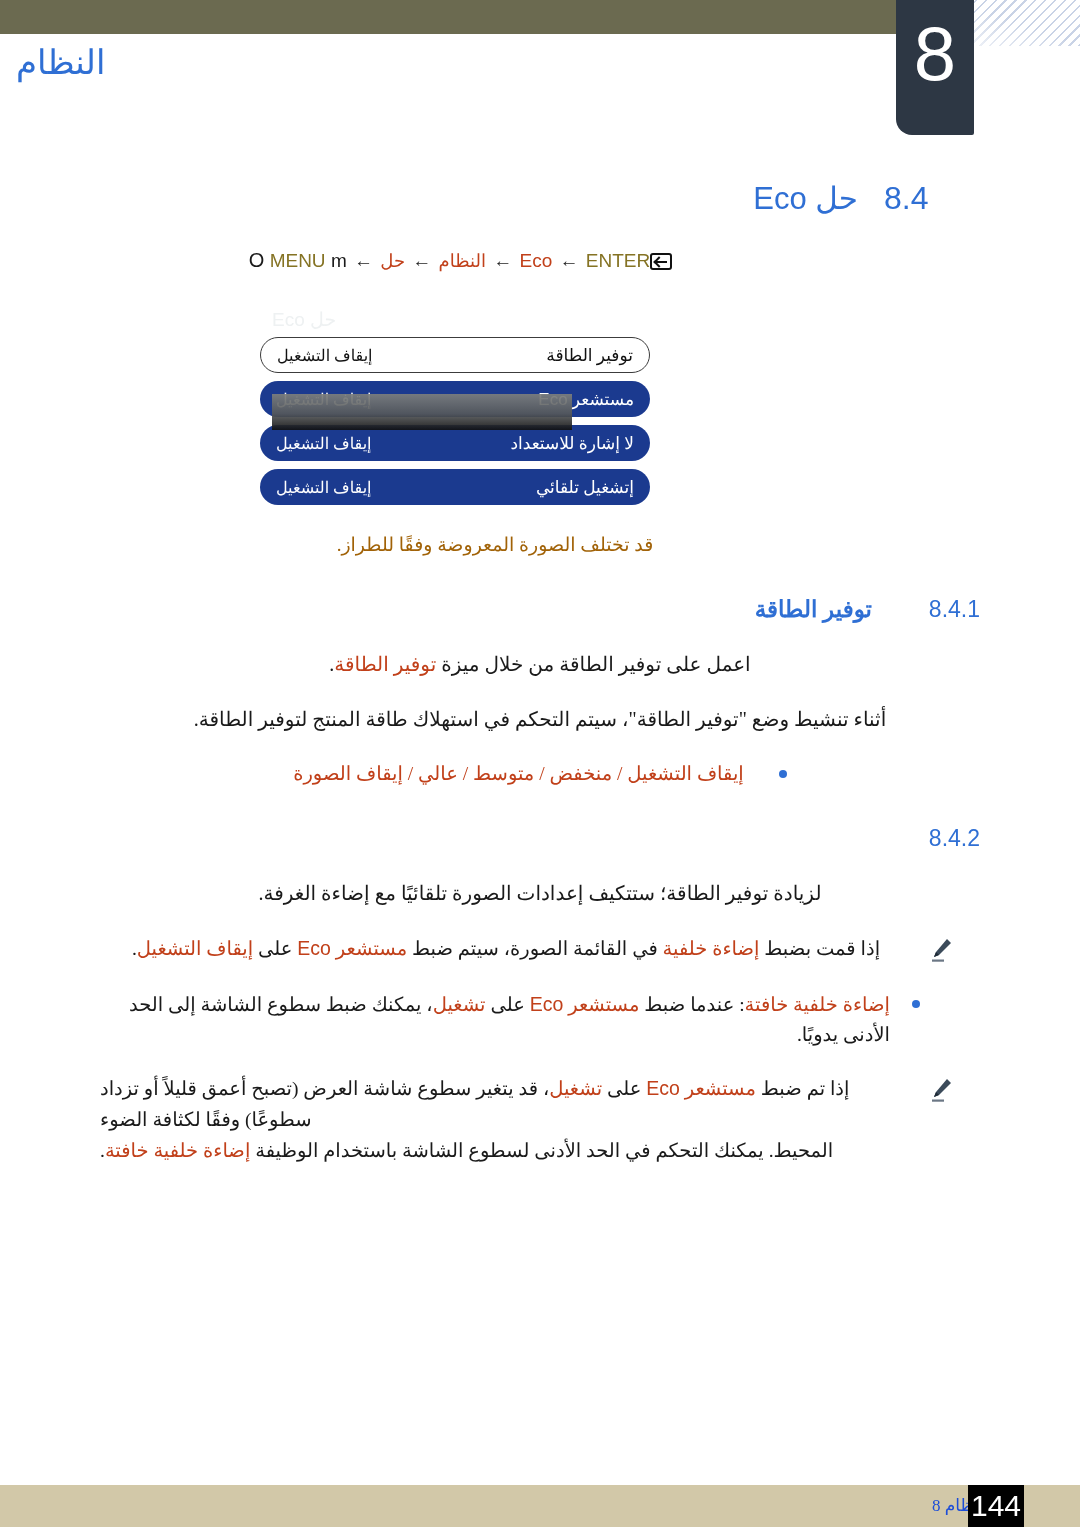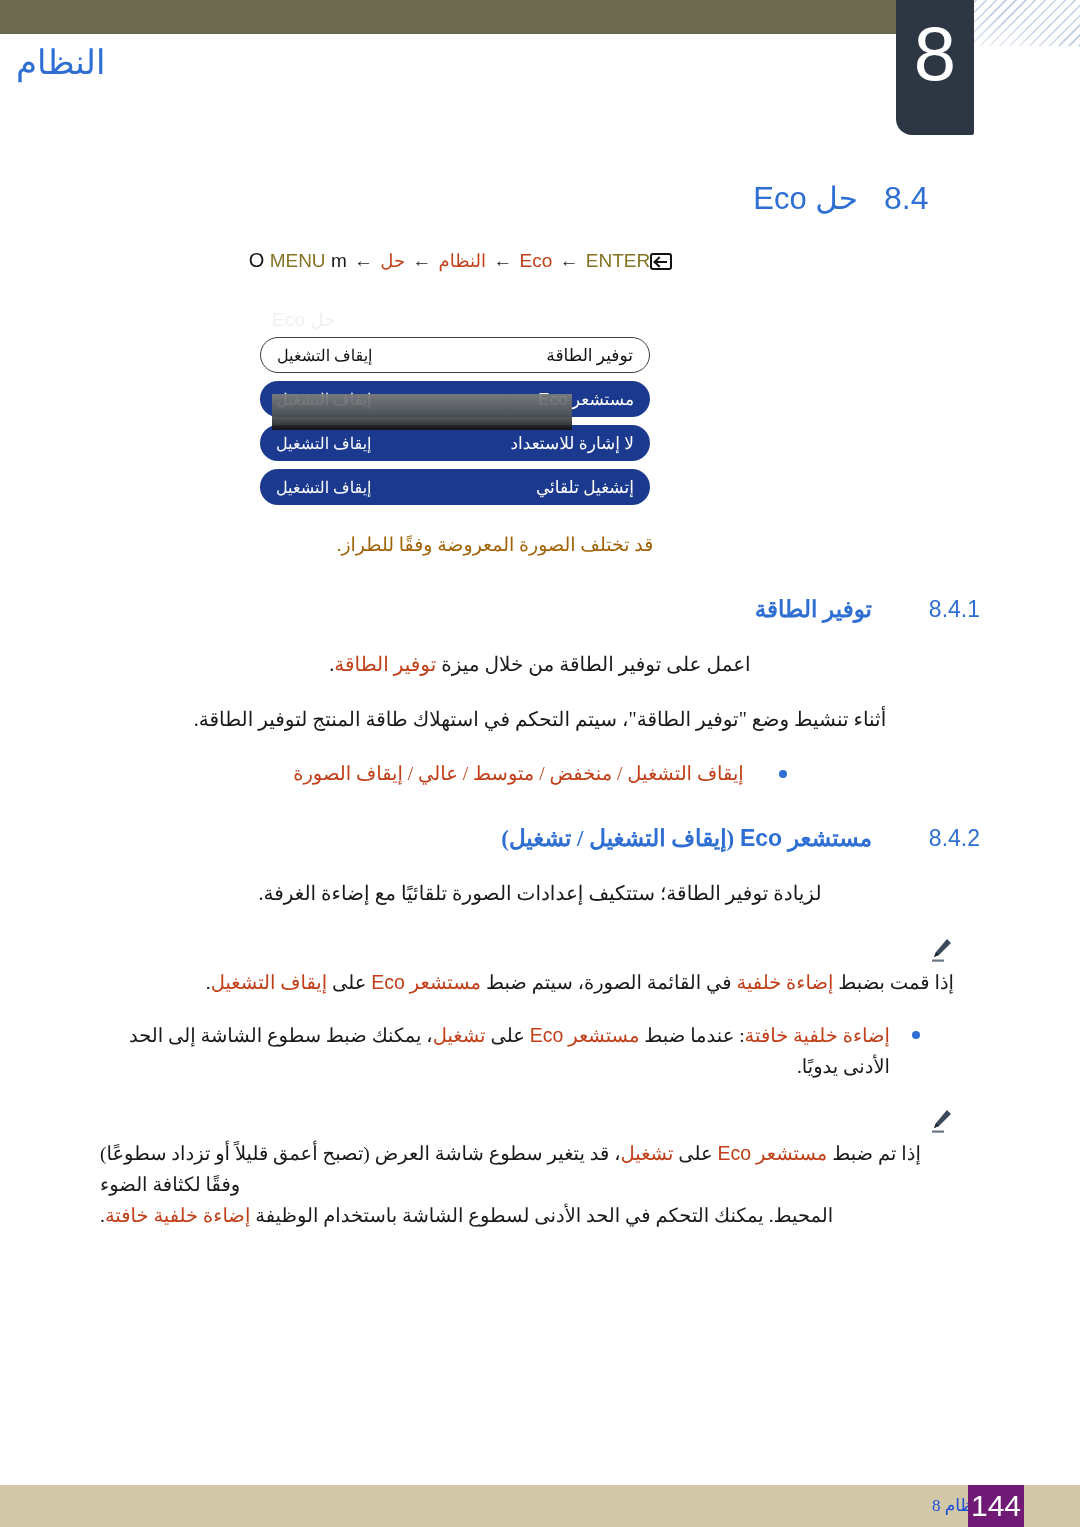--- a/index.html
+++ b/index.html
@@ -284,21 +284,20 @@
   .bullet-line.centered .txt { flex: 0 1 auto; }
   .bullet-line .red { color: #c1401a; }
   .bullet-line .latin { font-family: "Liberation Sans", sans-serif; }
 
   .note-line {
     display: flex;
     align-items: flex-start;
     margin-bottom: 22px;
     direction: rtl;
     padding-right: 26px;
-    flex-direction: column;
   }
   .note-line .pen {
     flex: 0 0 26px;
     margin-top: 4px;
     margin-left: 16px;
   }
   .note-line .txt {
     font-family: "Liberation Serif", serif;
     font-size: 19.5px;
     line-height: 1.6;
@@ -317,21 +316,21 @@
     width: 1080px;
     height: 42px;
     background: #d2c8a8;
   }
   .footer-pagebox {
     position: absolute;
     bottom: 0;
     left: 968px;
     width: 56px;
     height: 42px;
-    background: #701a75;
+    background: #000000;
     display: flex;
     align-items: center;
     justify-content: center;
   }
   .footer-pagebox .pg {
     color: #ffffff;
     font-family: "Liberation Sans", sans-serif;
     font-size: 30px;
     line-height: 1;
   }
@@ -426,25 +425,20 @@
 
   <div class="para">أثناء تنشيط وضع "توفير الطاقة"، سيتم التحكم في استهلاك طاقة المنتج لتوفير الطاقة.</div>
 
   <div class="bullet-line centered">
     <span class="dot"></span>
     <span class="txt red">إيقاف التشغيل / منخفض / متوسط / عالي / إيقاف الصورة</span>
   </div>
 
   <div class="sub-head" style="margin-top:36px;">
     <span class="num">8.4.2</span>
-    <span class="label">
-      <span>مستشعر</span>
-      <span class="latin">Eco</span>
-      <span>(إيقاف التشغيل / تشغيل)</span>
-    </span>
   </div>
 
   <div class="para">لزيادة توفير الطاقة؛ ستتكيف إعدادات الصورة تلقائيًا مع إضاءة الغرفة.</div>
 
   <div class="note-line">
     <span class="pen">
       <svg width="24" height="26" viewBox="0 0 24 26" aria-hidden="true">
         <path d="M17 2 L21 6 L9 18 L4 20 L6 15 Z" fill="#3b4a5a"></path>
         <path d="M4 20 L6 15 L9 18 Z" fill="#1f2a36"></path>
         <rect x="2" y="22.5" width="12" height="2.2" fill="#6b7785"></rect>

